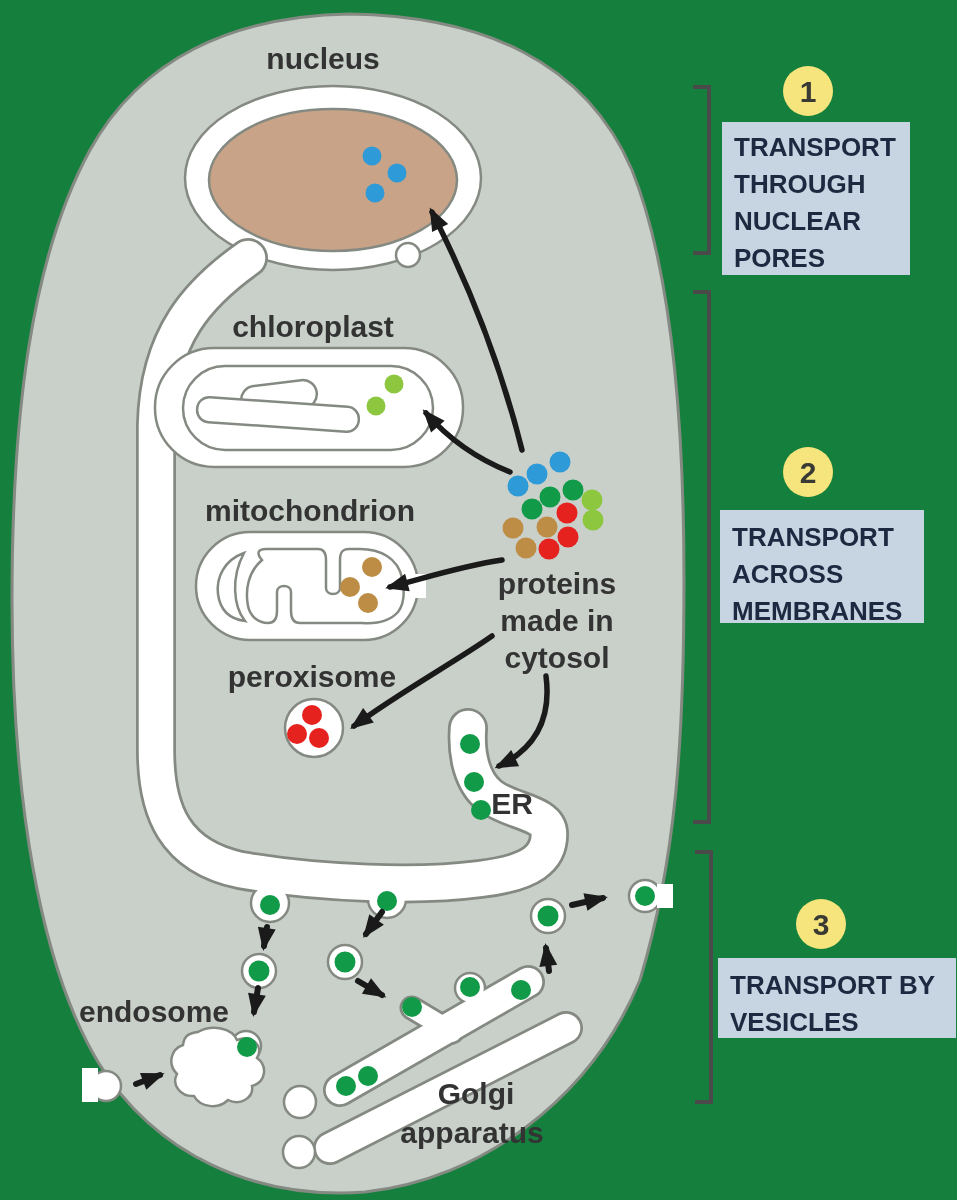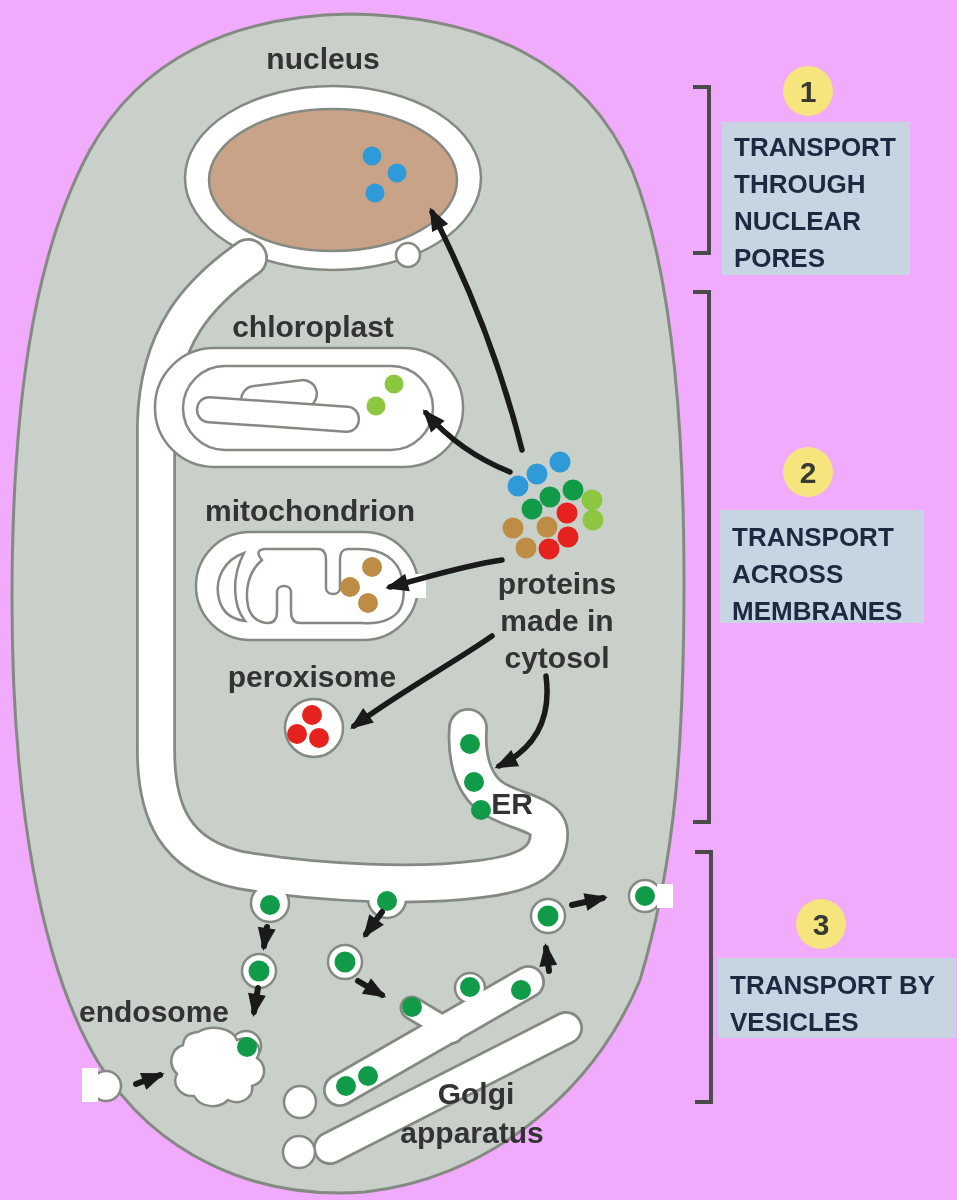--- a/index.html
+++ b/index.html
@@ -1,16 +1,16 @@
 <!DOCTYPE html>
 <html style="--c-cell_fill: #c9d0ca; --c-outline: #848a82; --c-nucleus_fill: #c8a387; --c-protein_blue: #2f9ad8; --c-protein_green: #119a47; --c-protein_lightgreen: #8dc73f; --c-protein_red: #e6221f; --c-protein_brown: #bd8d45; --c-badge_yellow: #f6e57c; --c-box_blue: #c7d4e1; --c-box_text: #1c2940; --c-bracket: #4a4a4a; --c-arrow: #1a1a1a; --c-label: #333333;"><head>
 <meta charset="utf-8">
 <style>
   html,body{margin:0;padding:0;background:#fff;}
-  #stage{position:relative;width:957px;height:1200px;overflow:hidden;background:#f0abfc;
+  #stage{position:relative;width:957px;height:1200px;overflow:hidden;background:#15803d;
          font-family:"Liberation Sans",sans-serif;}
   svg{position:absolute;left:0;top:0;}
   text{font-family:"Liberation Sans",sans-serif;}
   .cell{fill:var(--c-cell_fill);stroke:var(--c-outline);stroke-width:3;}
   .ves{fill:#ffffff;stroke:var(--c-outline);stroke-width:2.5;}
   .thin{fill:none;stroke:var(--c-outline);stroke-width:2.5;}
   .band-under{fill:none;stroke:var(--c-outline);stroke-width:40;stroke-linecap:round;stroke-linejoin:round;}
   .band-over{fill:none;stroke:#ffffff;stroke-width:34.5;stroke-linecap:round;stroke-linejoin:round;}
   .tube-under{fill:none;stroke:var(--c-outline);stroke-width:34;stroke-linecap:round;}
   .tube-over{fill:none;stroke:#ffffff;stroke-width:28.5;stroke-linecap:round;}

